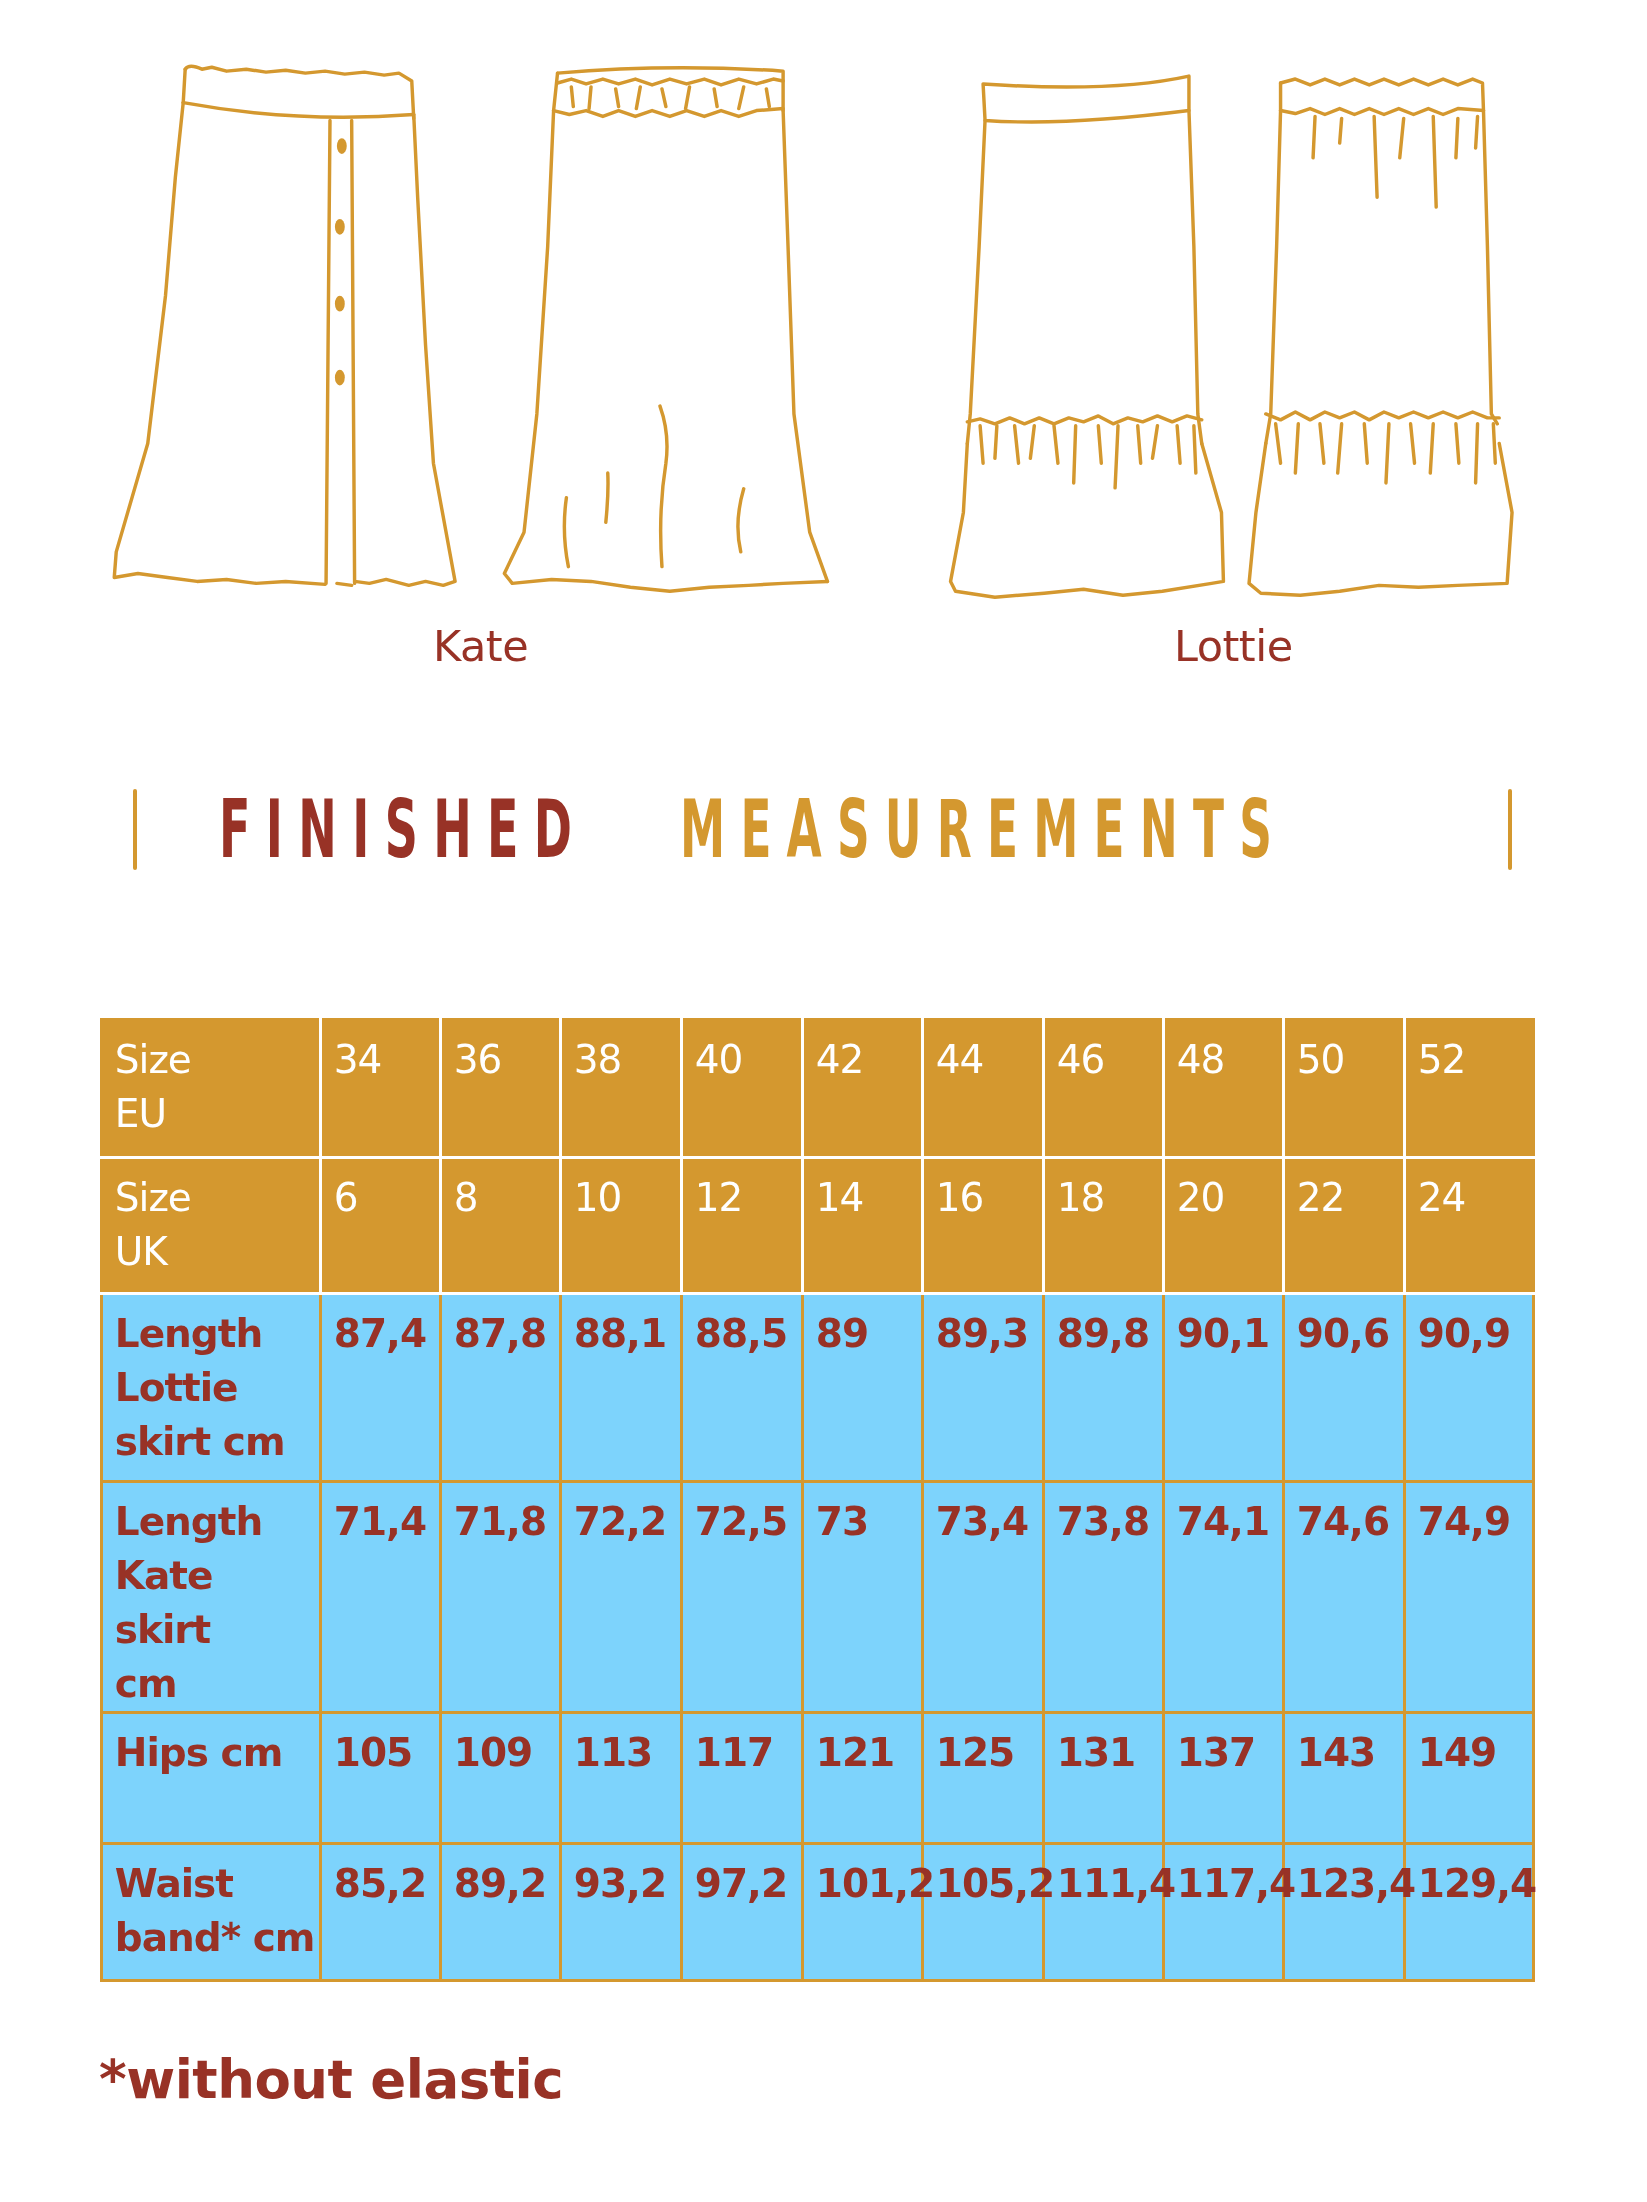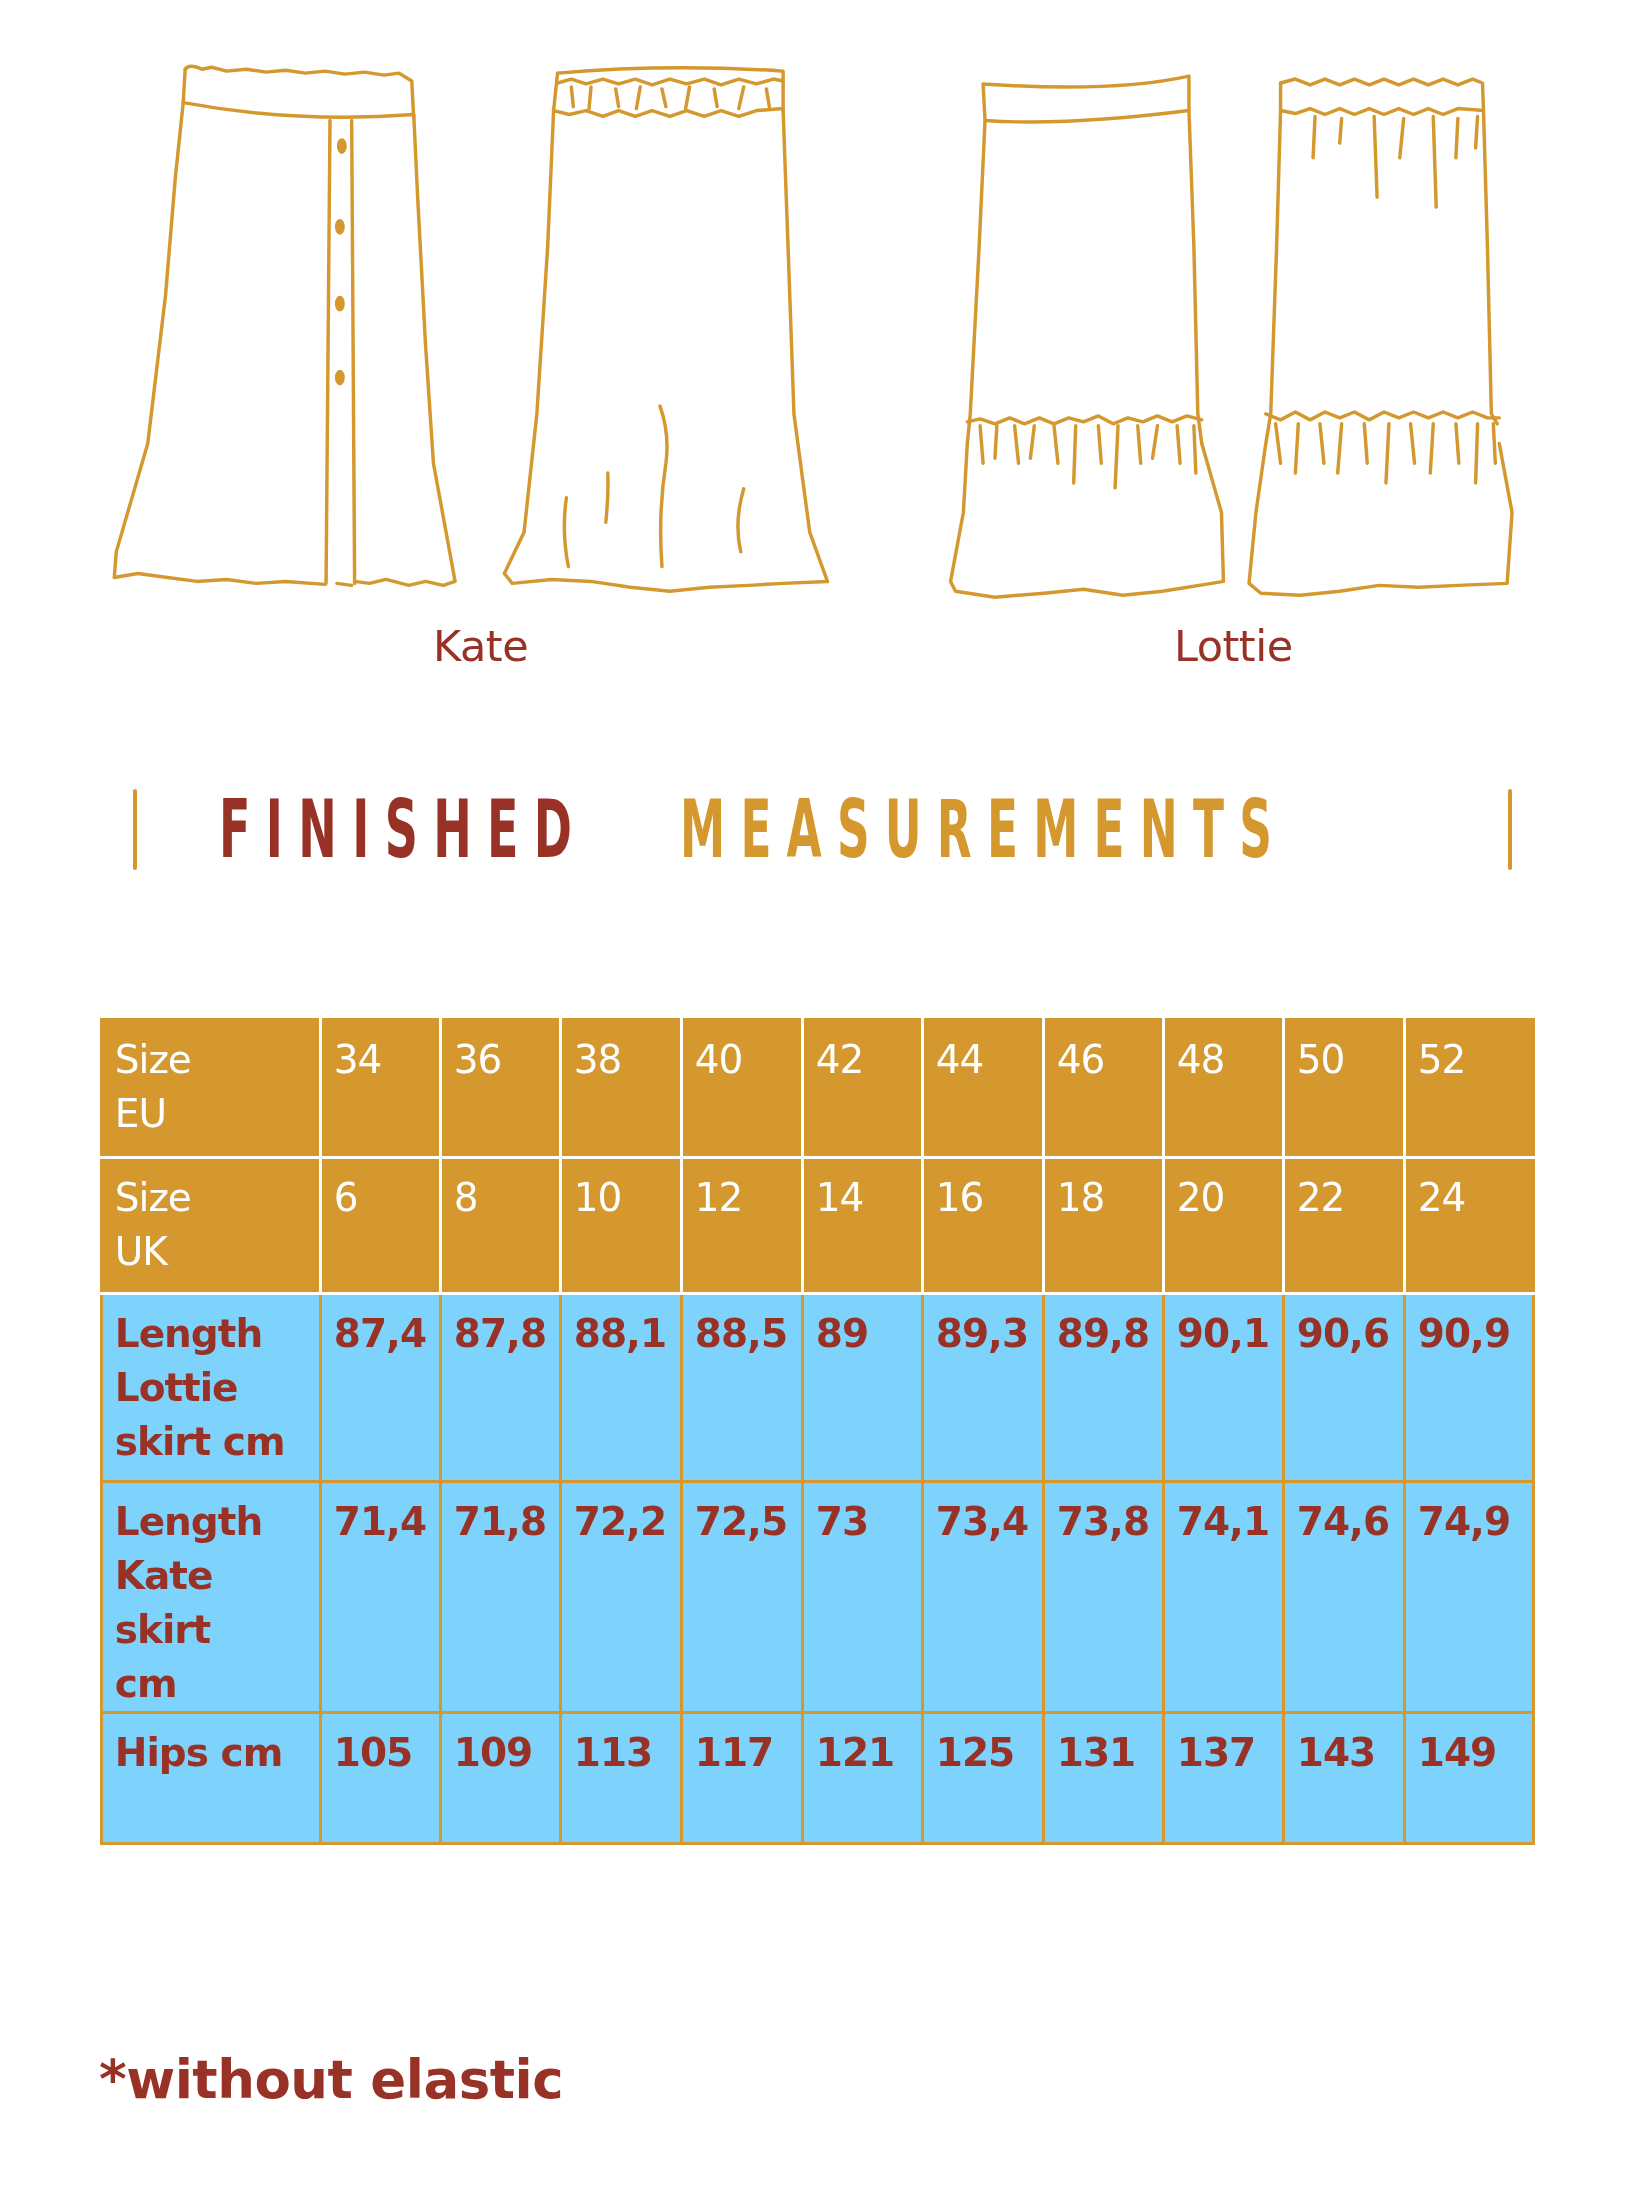--- a/index.html
+++ b/index.html
@@ -180,17 +180,33 @@
         <td>109</td>
         <td>113</td>
         <td>117</td>
         <td>121</td>
         <td>125</td>
         <td>131</td>
         <td>137</td>
         <td>143</td>
         <td>149</td>
       </tr>
+      <tr class="body" style="height: 137px;">
+        <td>
+          <div>Waist</div>
+          <div>band* cm</div>
+        </td>
+        <td>85,2</td>
+        <td>89,2</td>
+        <td>93,2</td>
+        <td>97,2</td>
+        <td>101,2</td>
+        <td>105,2</td>
+        <td>111,4</td>
+        <td>117,4</td>
+        <td>123,4</td>
+        <td>129,4</td>
+      </tr>
     </tbody>
 </table>
 
 <div class="footnote">*without elastic</div>
 
 
 </body></html>

